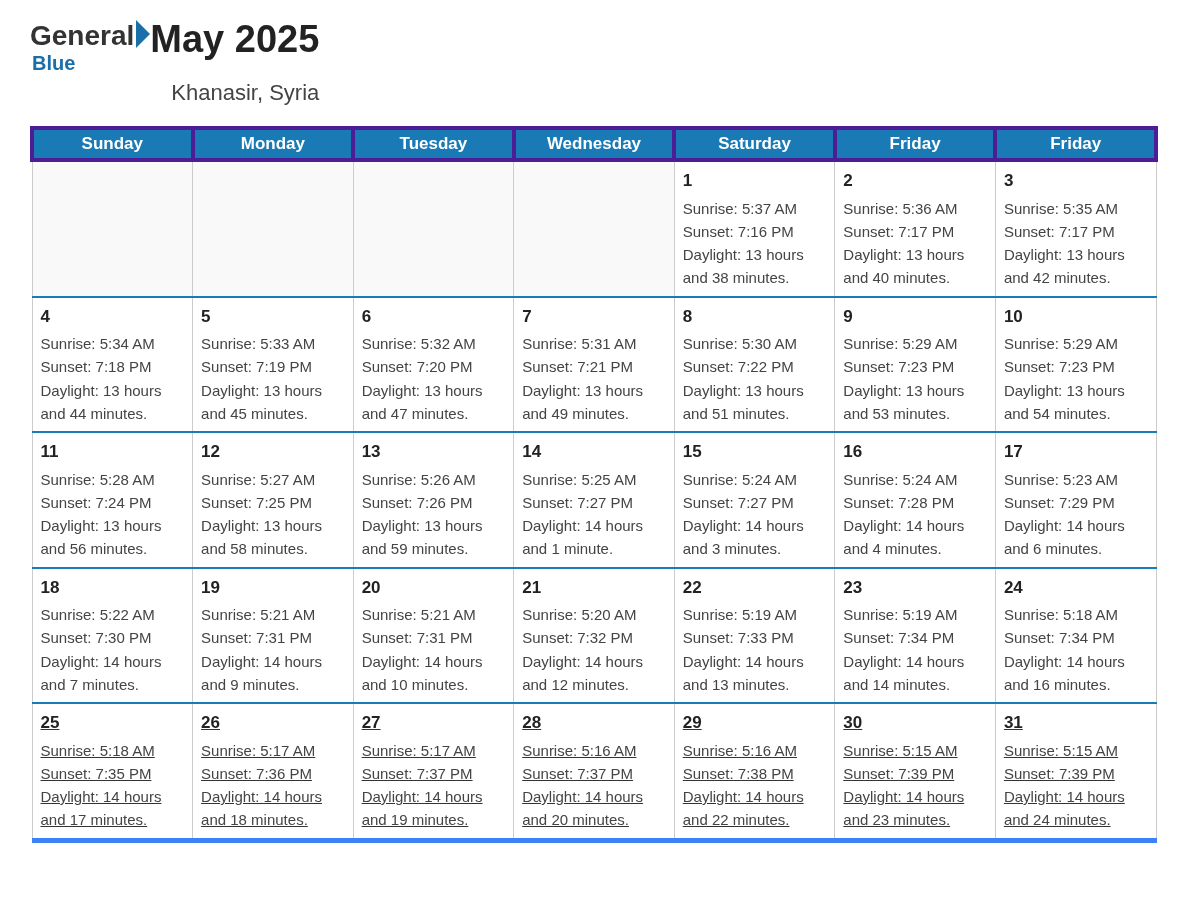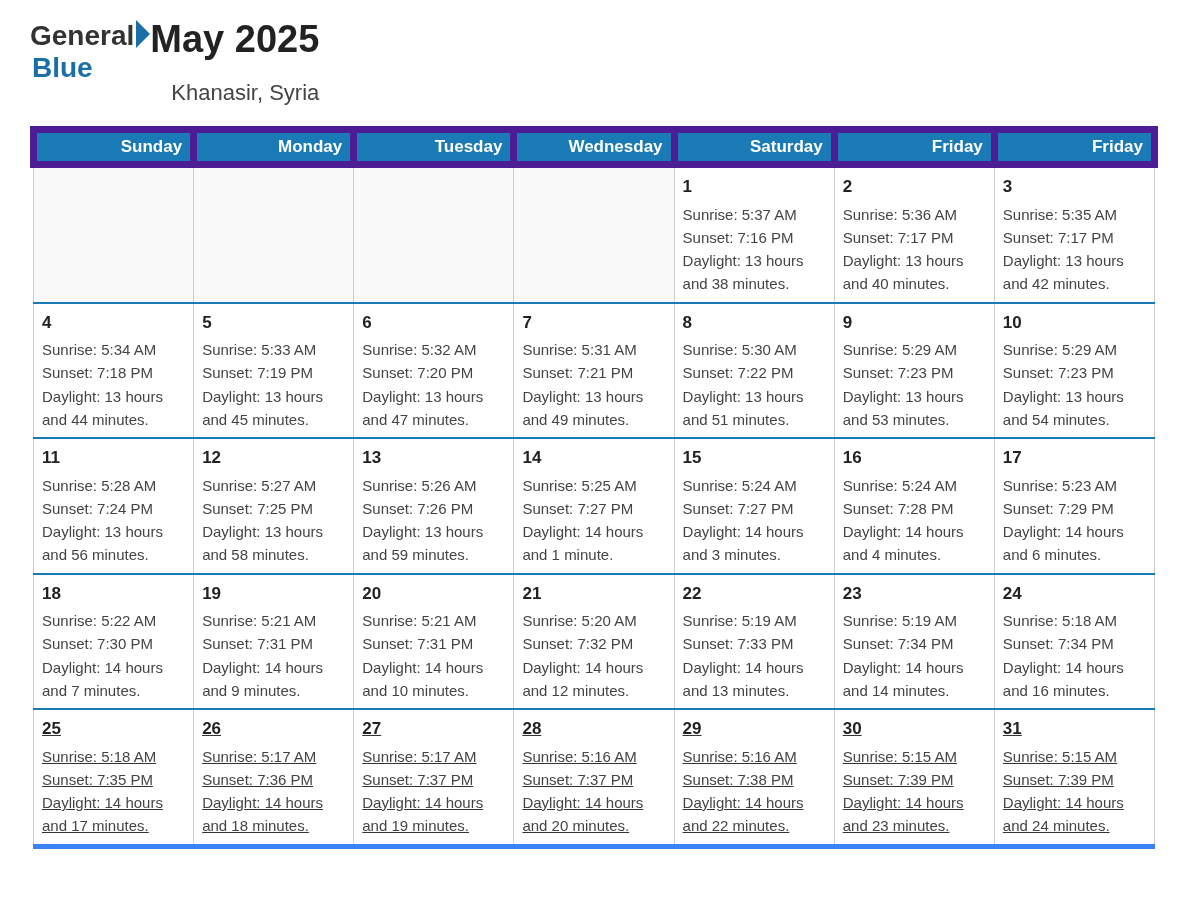--- a/index.html
+++ b/index.html
@@ -35,21 +35,21 @@
     }
     .logo-wrapper {
       display: flex;
       flex-direction: column;
     }
     .logo-line1 {
       display: flex;
       align-items: center;
     }
     .logo-line2 {
-      font-size: 28px;
+      font-size: 20px;
       font-weight: bold;
       color: #1a6fa8;
       margin-left: 2px;
     }
     .title-section {
       text-align: right;
     }
     .month-year {
       font-size: 38px;
       font-weight: bold;
@@ -65,22 +65,22 @@
       width: 100%;
       border-collapse: collapse;
       border: 1px solid #ccc;
     }
     .calendar th {
       background-color: #1a7ab5;
       color: white;
       font-size: 17px;
       font-weight: bold;
       padding: 4px 8px;
-      text-align: right;
-      border: 7px solid #4c1d95;
+      text-align: center;
+      border: 4px solid #4c1d95;
     }
     .calendar td {
       vertical-align: top;
       border: 1px solid #ccc;
       padding: 6px 8px;
       width: calc(100% / 7);
       min-height: 100px;
       font-size: 13px;
       color: #333;
       line-height: 1.5;

